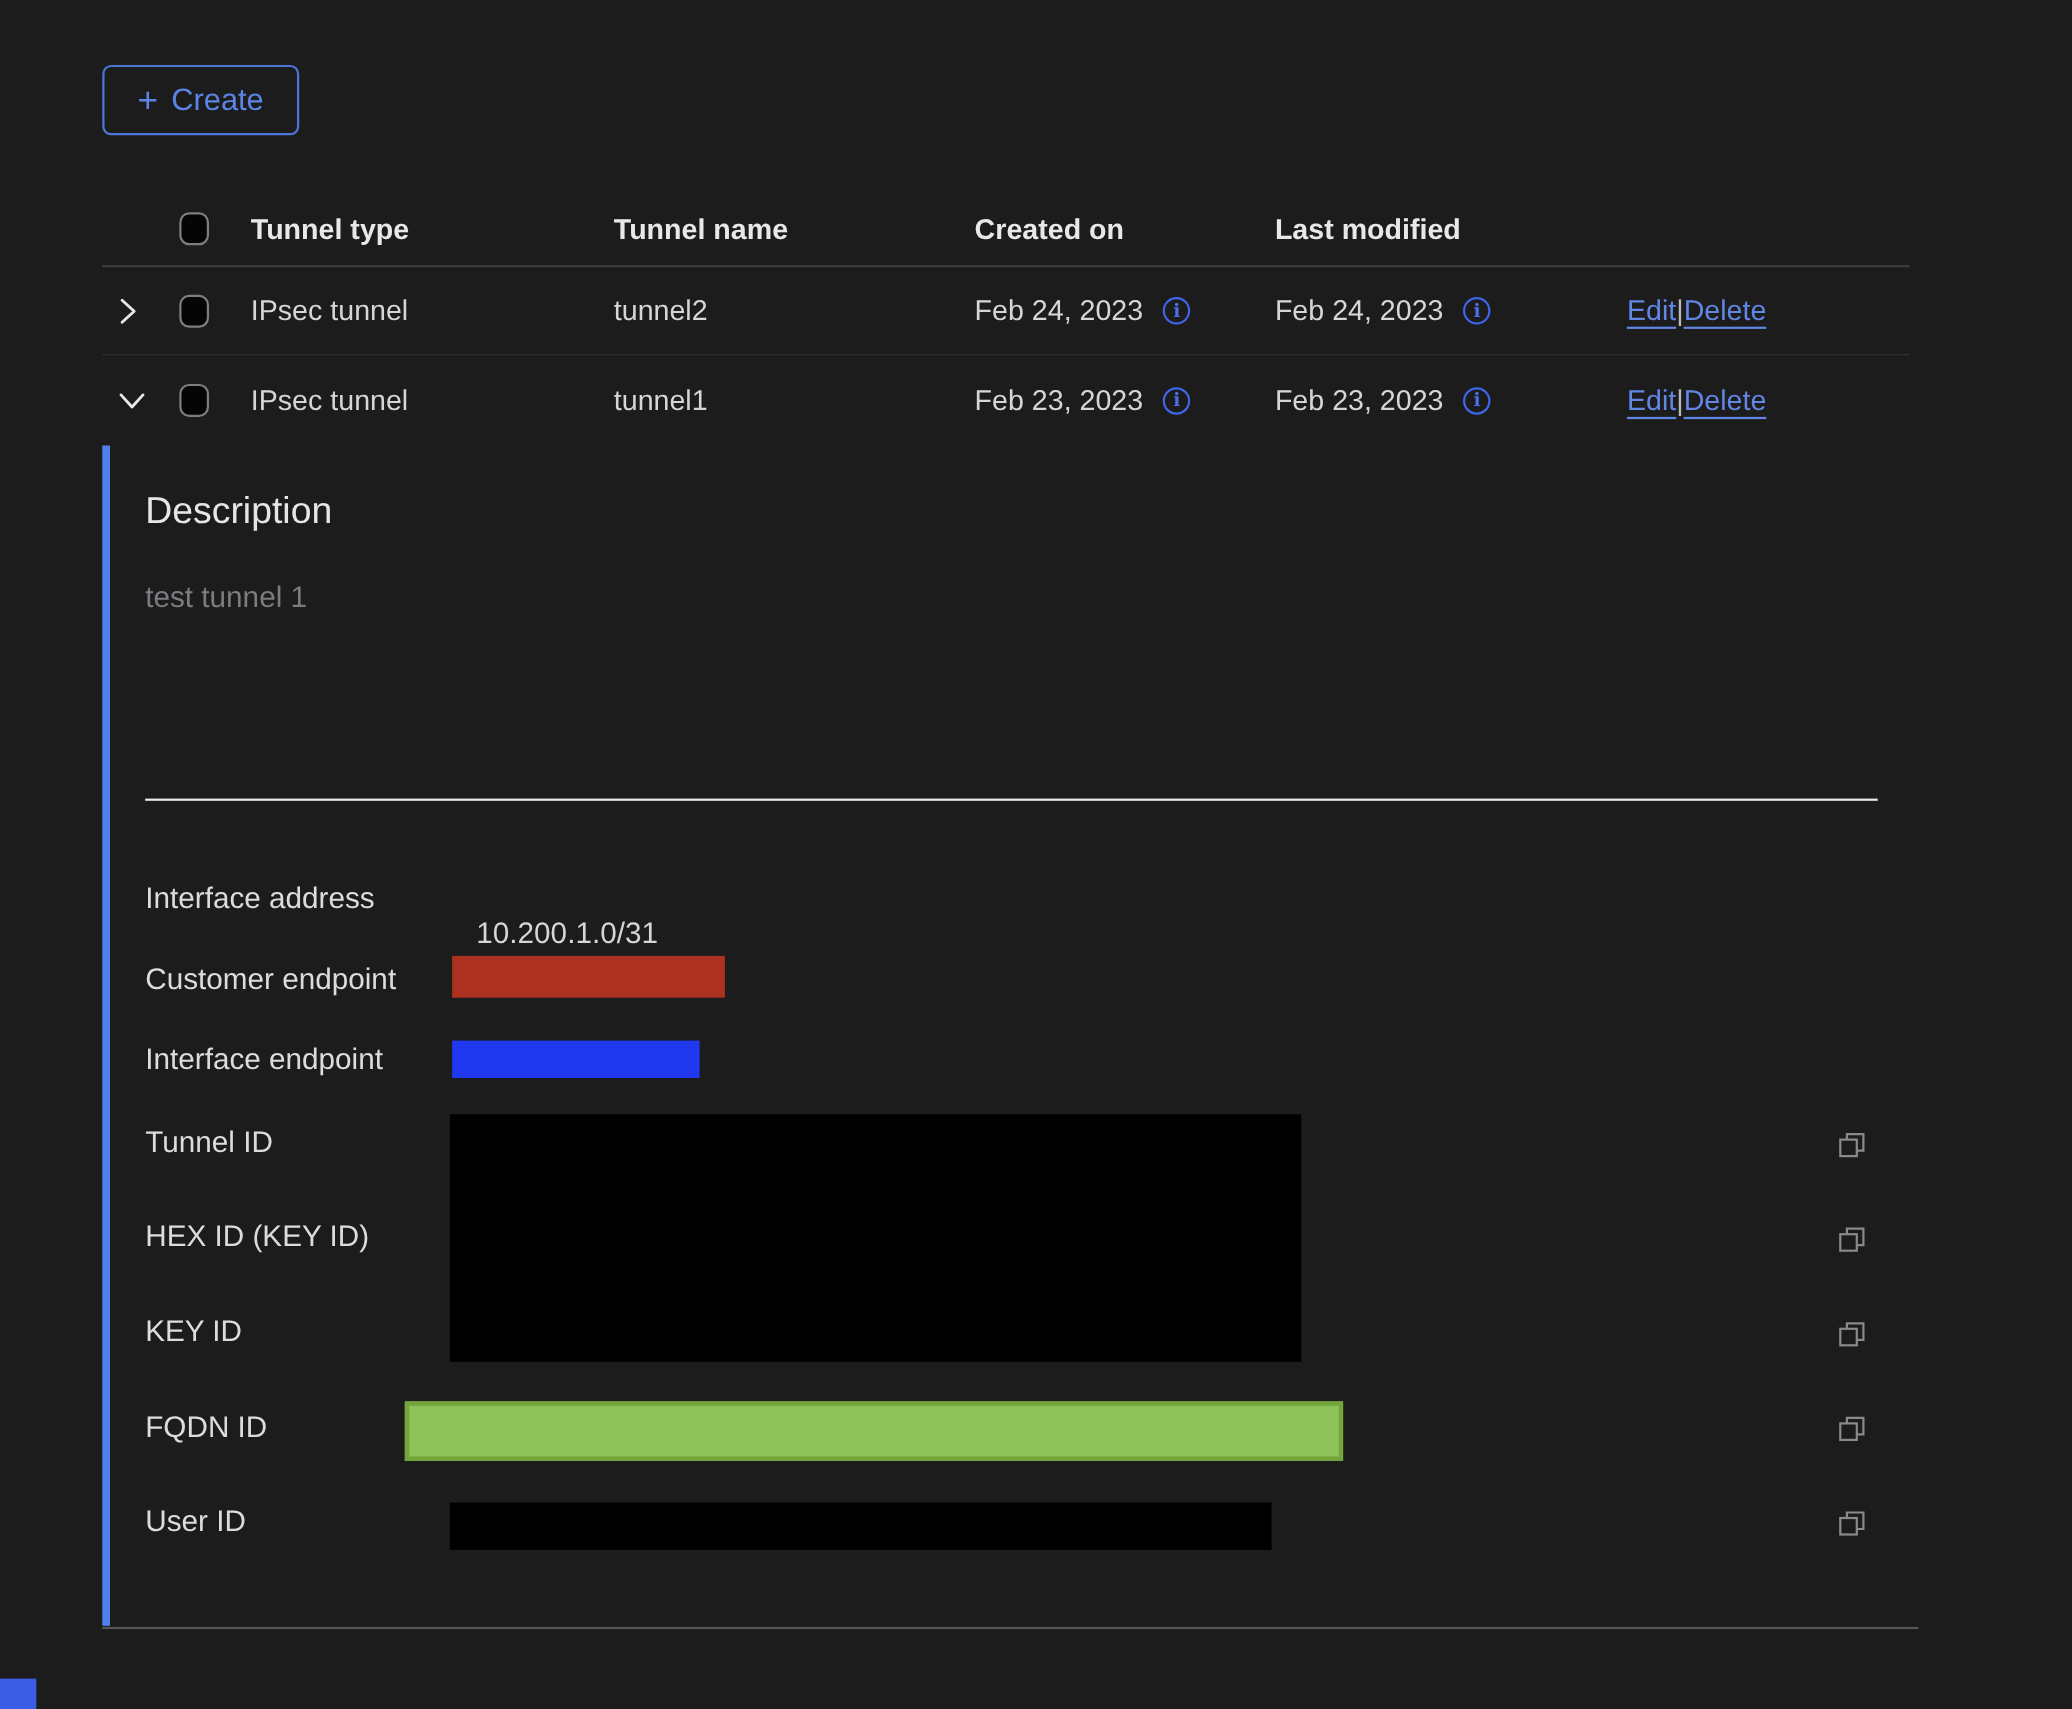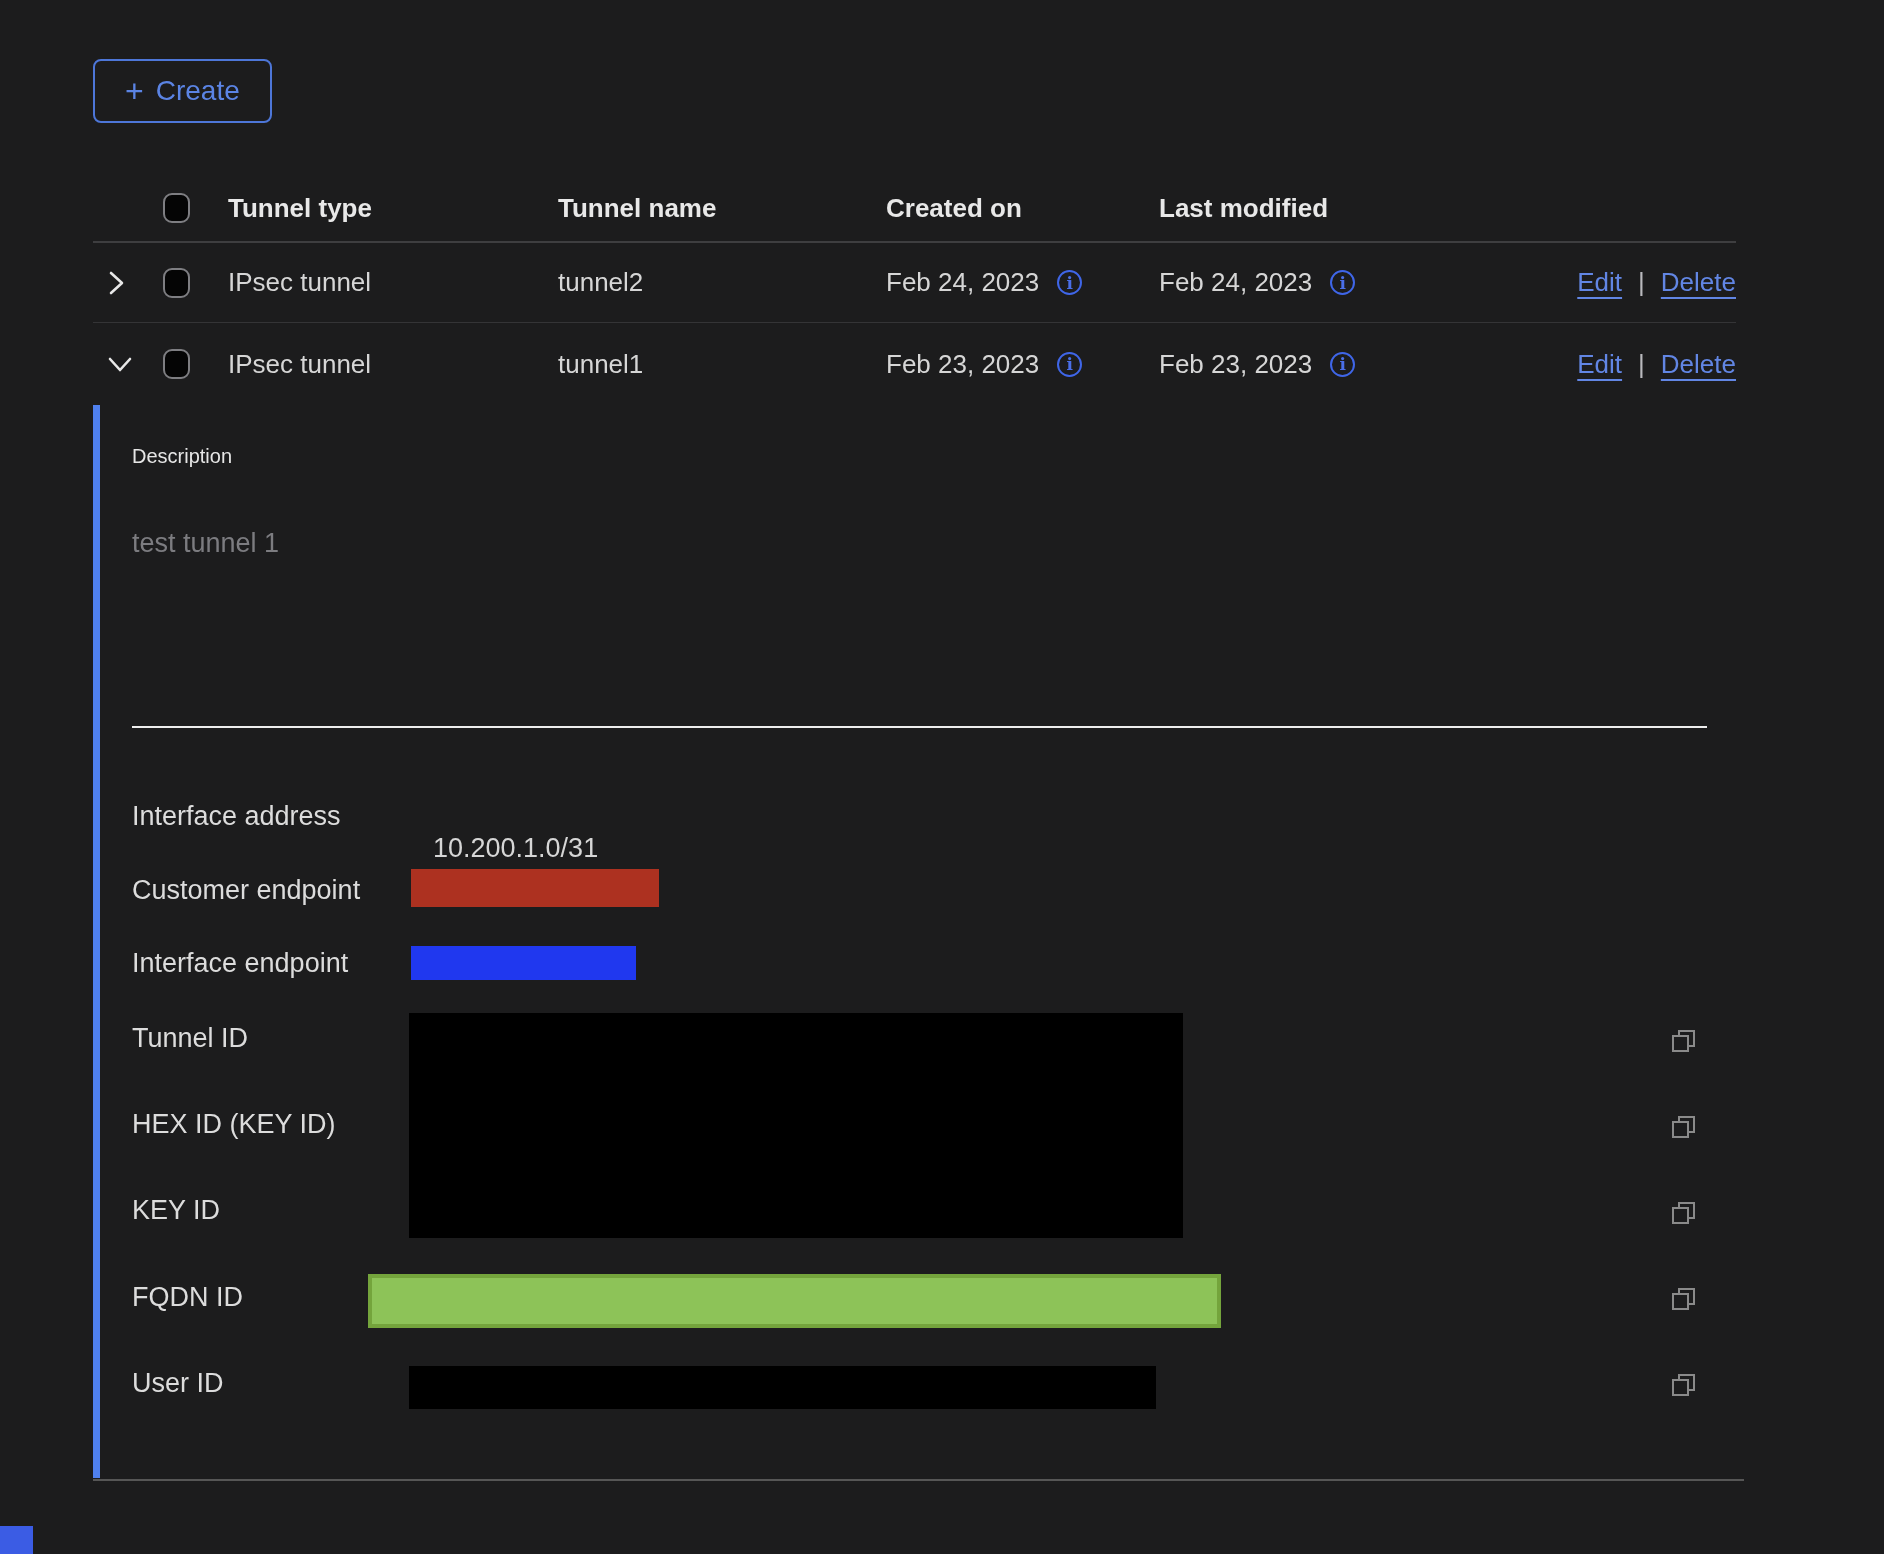--- a/index.html
+++ b/index.html
@@ -36,42 +36,42 @@
   }
   .trow.first { border-bottom:1px solid #343436; }
   .trow.second { height:82px; }
   .cell-chevron { width:70px; padding-left:13px; display:flex; align-items:center; }
   .cell-checkbox { width:65px; display:flex; align-items:center; }
   .thead .cell-lead { width:135px; padding-left:70px; display:flex; align-items:center; }
   .cell-type { width:330px; }
   .cell-name { width:328px; }
   .cell-created { width:273px; display:flex; align-items:center; gap:18px; }
   .cell-modified { width:320px; display:flex; align-items:center; gap:18px; }
-  .cell-actions { flex:1; display:flex; justify-content:flex-end; align-items:center; gap:16px; font-size:26px; }
+  .cell-actions { flex:1; display:flex; align-items:center; font-size:26px; }
   .checkbox {
     width:27px; height:30px; border:2px solid #7e7e82; border-radius:9px;
     background:#050505; cursor:pointer;
   }
   .chev { display:block; cursor:pointer; }
   .link { color:#6286e4; text-decoration:underline; text-underline-offset:6px; cursor:pointer; }
   .pipe { color:#b9b9bd; text-decoration:none; }
   .info-icon {
     width:25px; height:25px; border:2px solid #3f66e8; border-radius:50%;
     display:inline-flex; align-items:center; justify-content:center;
     color:#4a6fe8; font-size:17px; font-weight:700; cursor:pointer;
     font-family:"DejaVu Serif", serif; flex:none;
   }
   
   .panel {
     position:absolute; left:93px; top:405px;
     width:1643px; height:1073px;
     border-left:7px solid #4f80ee;
   }
   .panel .abs { position:absolute; }
-  .desc-label { left:32px; top:40px; font-size:20px; color:#e6e6e6; }
+  .desc-label { left:32px; top:40px; font-size:34px; color:#e6e6e6; }
   .desc-value { left:32px; top:123px; font-size:27px; color:#7c7c80; }
   .health-btn {
     left:32px; top:193px; width:316px; height:63px;
     display:flex; align-items:center; justify-content:center;
     background:transparent; border:2px solid #4d76d8; border-radius:8px;
     color:#5b84e4; font-size:26px; cursor:pointer;
     font-family:"Liberation Sans", sans-serif;
   }
   .white-divider { left:32px; top:321px; width:1575px; height:0; border-top:2px solid #ededed; }
   .field-label { left:32px; font-size:27px; color:#dcdcdc; line-height:30px; }

